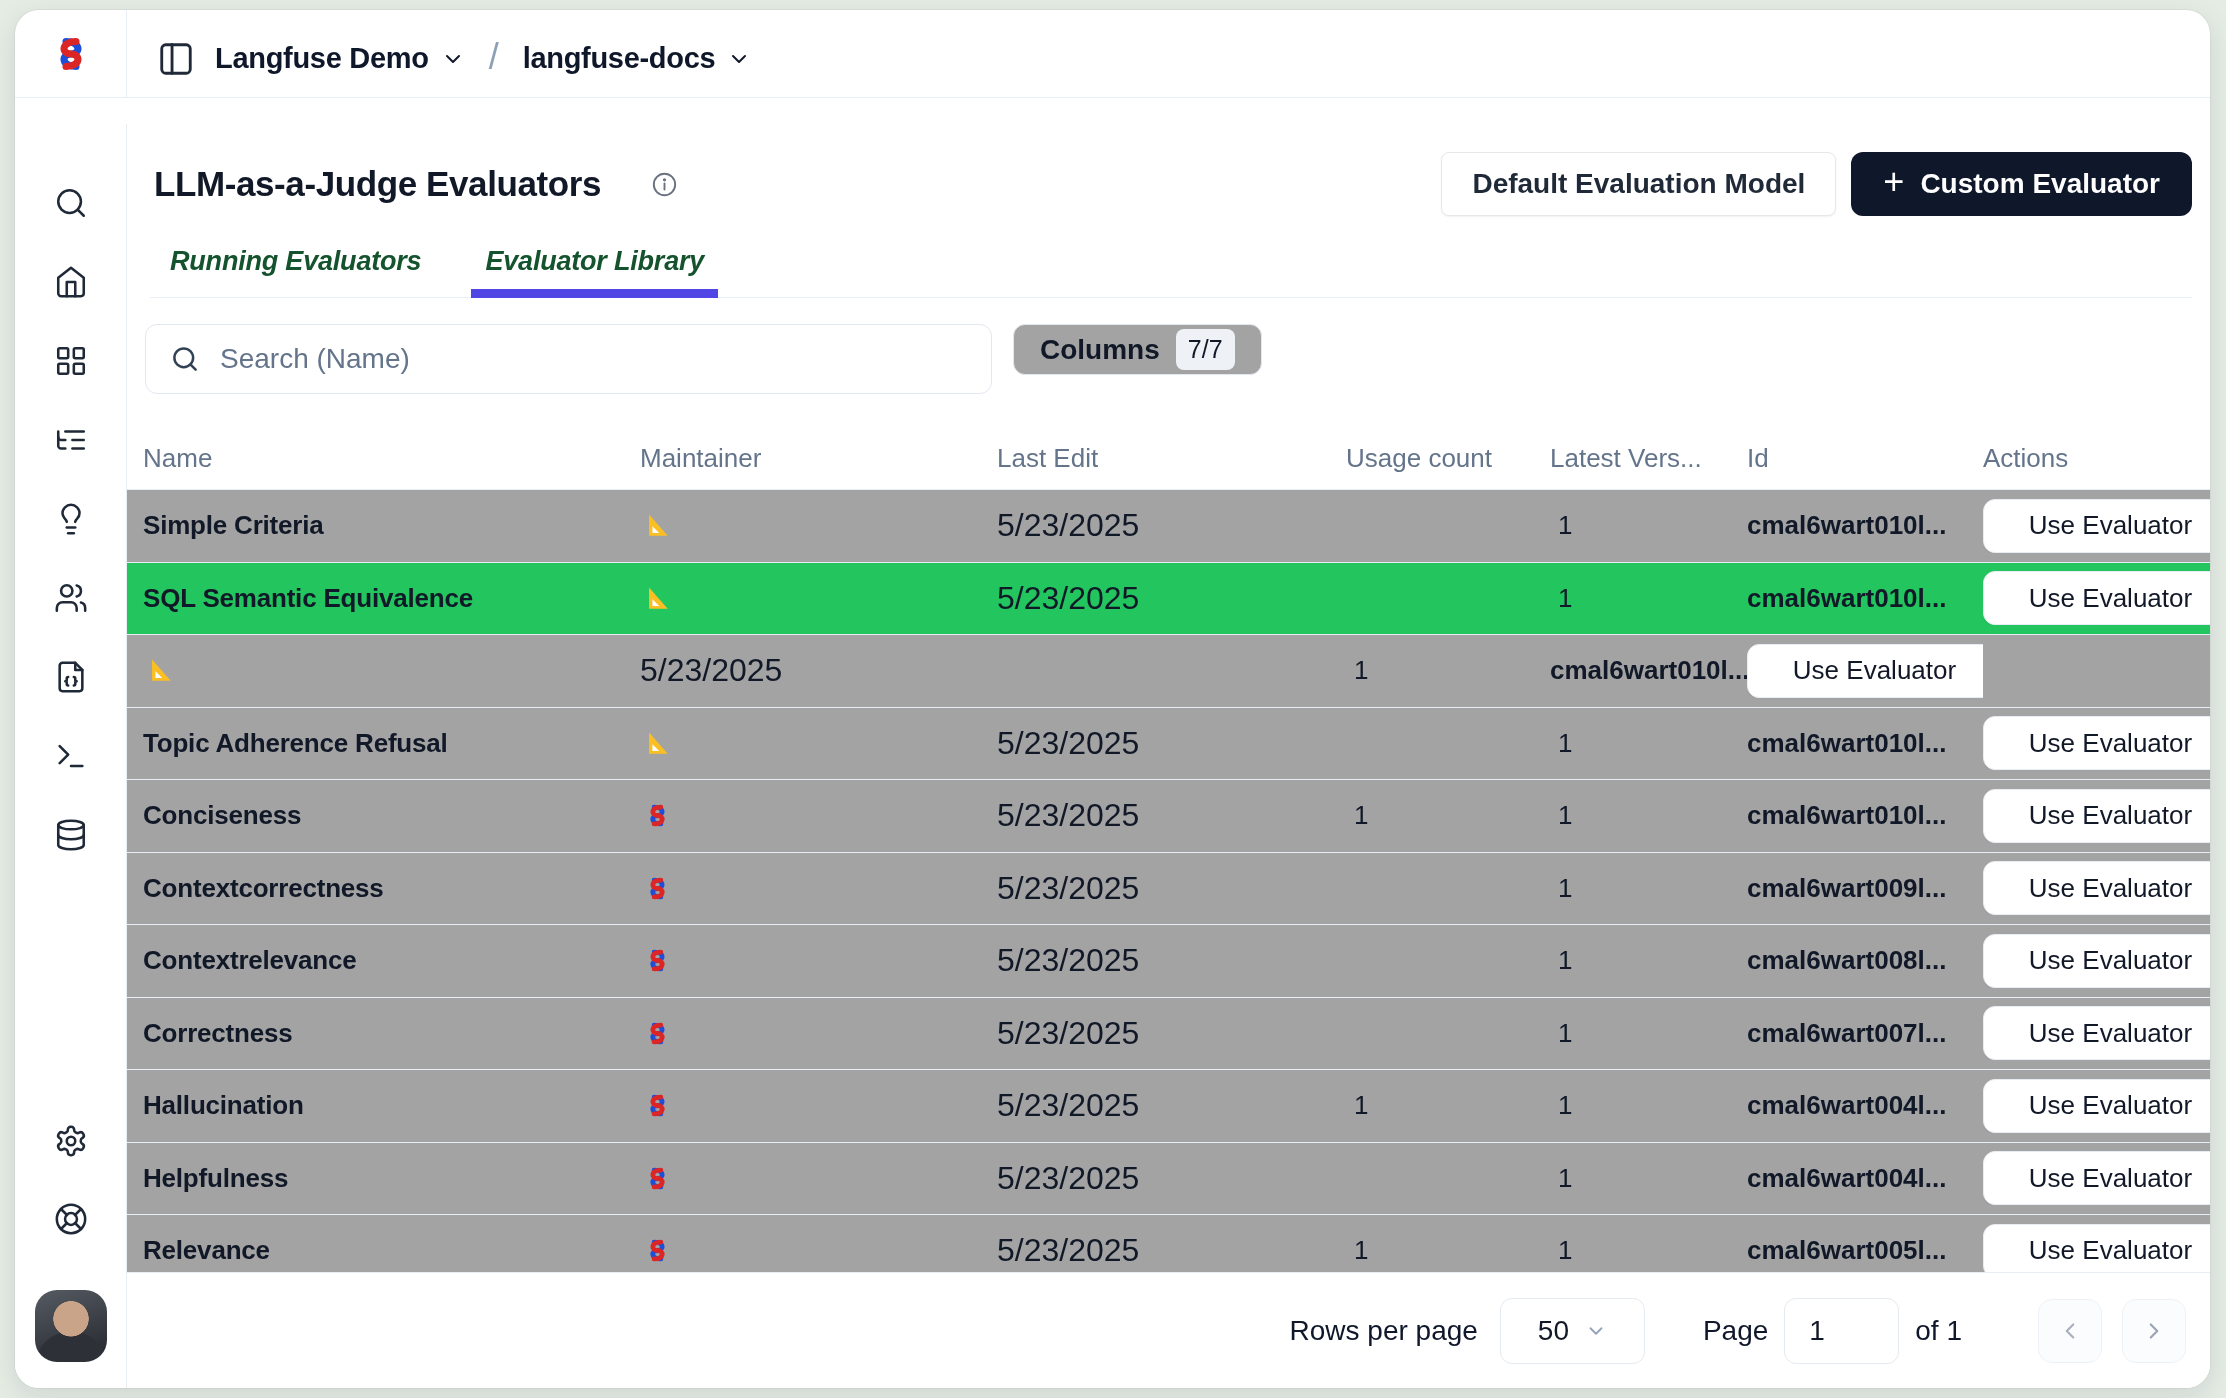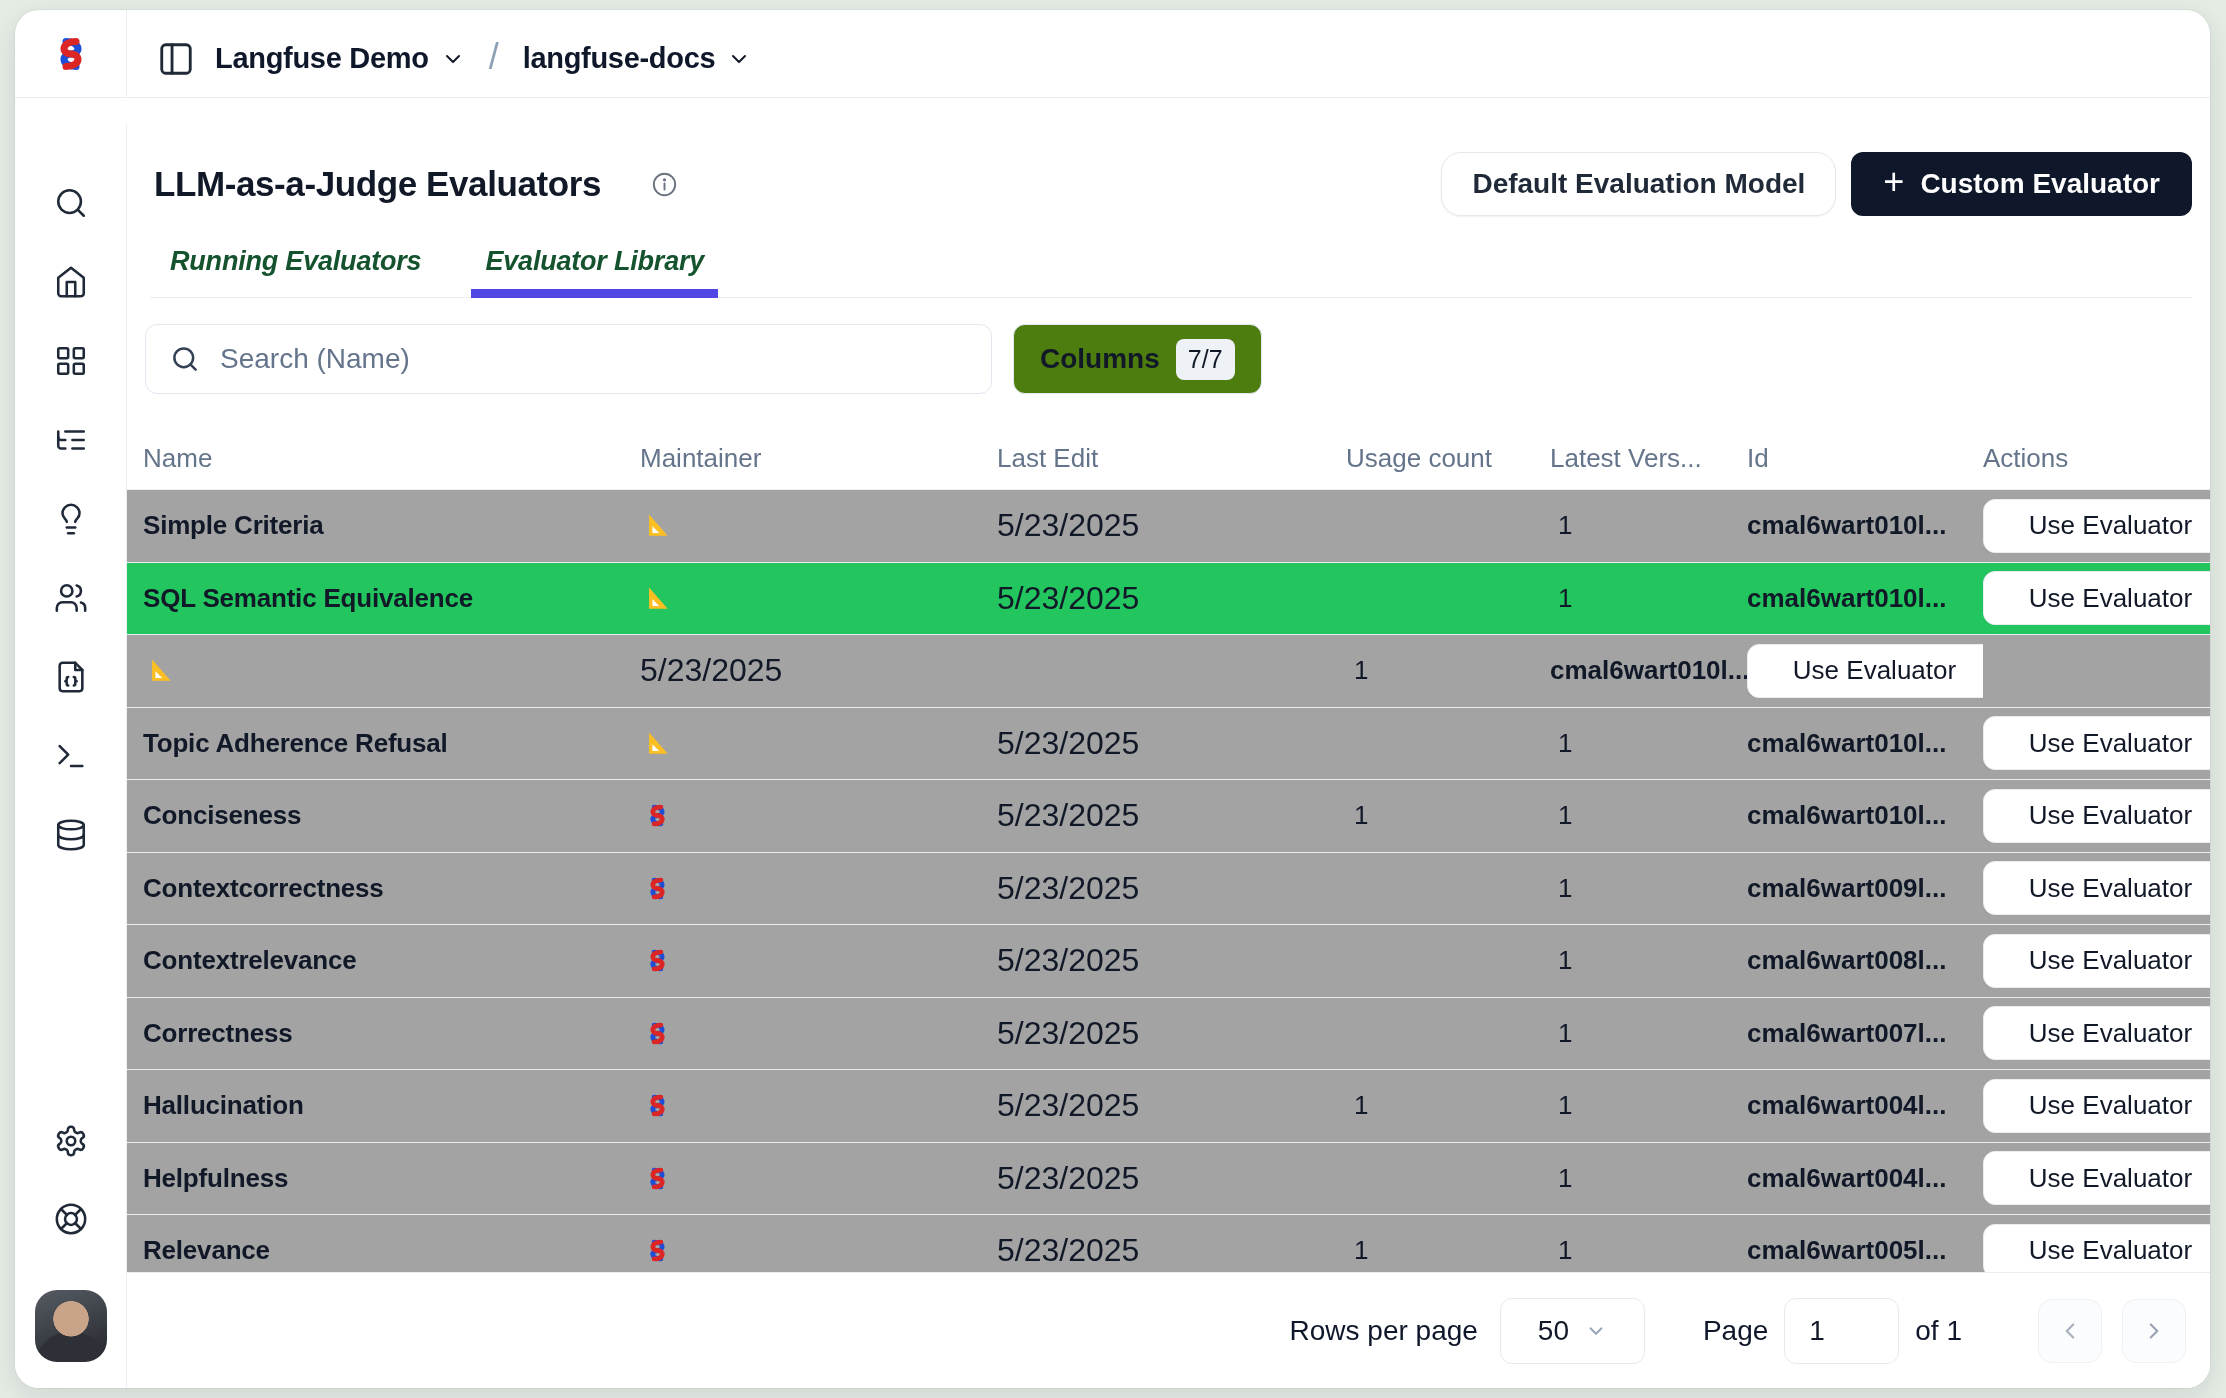--- a/index.html
+++ b/index.html
@@ -36,39 +36,39 @@
       linear-gradient(160deg, #565b63, #23252b);
   }
 
   
   .main { position:absolute; left:112px; top:114px; right:0; bottom:0; overflow:hidden; background:#fff; }
   .page-head { padding:28px 18px 0 23px; }
   .title-row { display:flex; align-items:center; height:64px;gap:36px; }
   .page-title { font-size:35px; font-weight:700; letter-spacing:-0.4px; margin:0 14px 0 4px; color:#111827; }
   .head-buttons { margin-left:auto; display:flex; gap:15px; }
   .btn-outline {
-    height:64px; padding:0 30px; border:1px solid #e5e7eb; border-radius:20px; background:#fff;
+    height:64px; padding:0 30px; border:1px solid #e5e7eb; border-radius:8px; background:#fff;
     font-family:inherit; font-size:28px; font-weight:600; color:#1f2937; display:flex; align-items:center; cursor:pointer;
     box-shadow:0 1px 2px rgba(16,24,40,.06);
   }
   .btn-dark {
     height:64px; padding:0 32px; border:none; border-radius:12px; background:#0f172a; color:#fff;
     font-family:inherit; font-size:28px; font-weight:600; display:flex; align-items:center; gap:16px; cursor:pointer;
   }
   .btn-dark .plus { font-size:36px; font-weight:400; line-height:1; transform:translateY(-2px); }
 
   .tabs { display:flex; gap:48px; margin-top:24px; padding-left:12px; border-bottom:1px solid #e9eef4; }
   .tab { position:relative; background:none; border:none; font-family:inherit; font-size:27px; font-weight:600; color:#14532d; padding:6px 8px 20px; cursor:pointer; letter-spacing:-0.2px;font-style:italic; }
   .tab.active::after { content:""; position:absolute; left:-6px; right:-6px; bottom:-1px; height:9px; background:#5046e4; }
 
   .toolbar { display:flex; gap:21px; margin-top:26px; padding:0 18px; }
   .search-box { width:847px; height:70px; border:1px solid #e2e8f0; border-radius:12px; background:#fff; display:flex; align-items:center; gap:18px; padding:0 24px; }
   .search-box input { flex:1; border:none; outline:none; background:transparent; font-family:inherit; font-size:28px; color:#111827; }
   .search-box input::placeholder { color:#64748b; }
-  .columns-btn { height:70px; padding:0 26px; border:1px solid #e2e8f0; border-radius:12px; background:#4d7c0f; display:flex; align-items:center; gap:16px; font-family:inherit; font-size:28px; font-weight:600; color:#111827; cursor:pointer; }
+  .columns-btn { height:51px; padding:0 26px; border:1px solid #e2e8f0; border-radius:12px; background:#a3a3a3; display:flex; align-items:center; gap:16px; font-family:inherit; font-size:28px; font-weight:600; color:#111827; cursor:pointer; }
   .columns-badge { background:#eef2f7; border-radius:8px; padding:6px 12px; font-size:25px; font-weight:500; color:#111827; }
 
   
   .table { margin-top:34px; }
   .thead, .trow { display:grid; grid-template-columns:497px 357px 349px 204px 197px 236px 255px; align-items:center; padding-left:16px; }
   .thead { height:62px; color:#64748b; font-size:26px; font-weight:500; border-bottom:1px solid #e9eef4; }
   .tbody { height:800px; overflow:hidden; }
   .trow { height:72.5px; border-bottom:1px solid #e9eef4; background:#a3a3a3; cursor:pointer; }
   .trow.highlight { background:#22c55e; }
   .cell { overflow:hidden; white-space:nowrap; }

